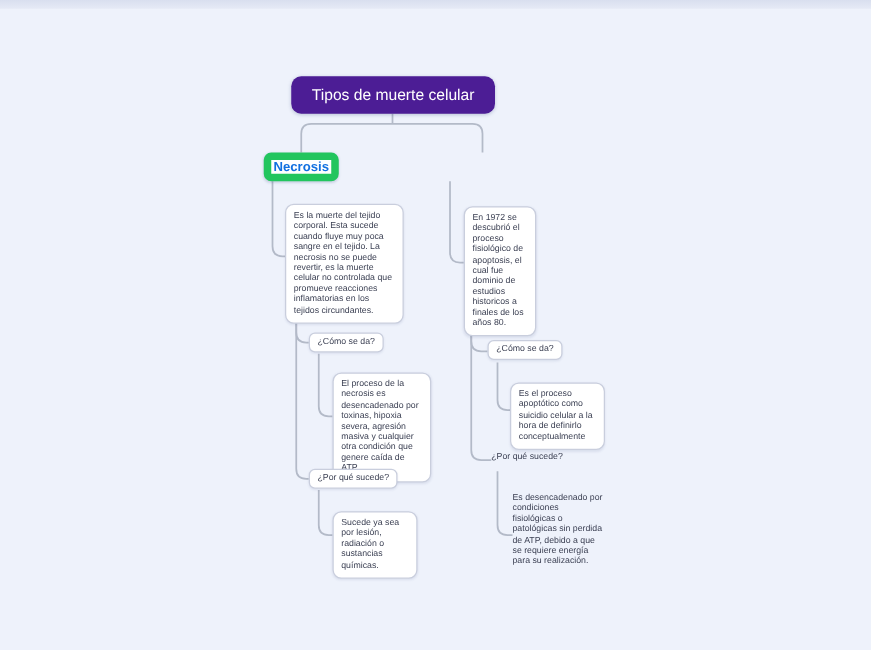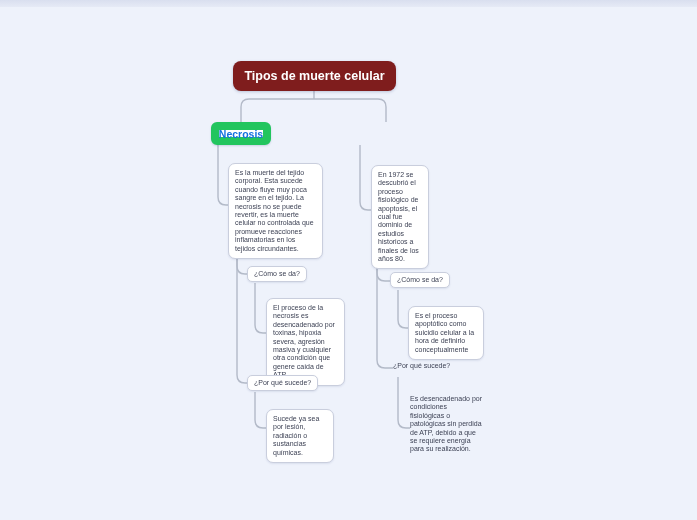--- a/index.html
+++ b/index.html
@@ -26,30 +26,30 @@
   .node{
     position:absolute;
     box-sizing:border-box;
     border-radius:7px;
     display:flex;align-items:center;justify-content:center;
     text-align:center;
     cursor:pointer;
   }
   .root-node{
     left:233px;top:61px;width:163px;height:30px;
-    background:#7f1d1d;
+    background:#4c1d95;
     color:#ffffff;
-    font-size:12.5px;font-weight:bold;
+    font-size:12.5px;font-weight:normal;
     border-radius:8px;
     box-shadow:0 1px 3px rgba(40,60,120,.25);
     white-space:nowrap;
   }
   .branch-node{
     background:#ffffff;
-    border:8px solid #22c55e;
+    border:6px solid #22c55e;
     color:#1270e0;
     font-size:10.5px;font-weight:bold;
     border-radius:6px;
     box-shadow:0 1px 2px rgba(40,60,120,.18);
     white-space:nowrap;
   }
   .branch-necrosis{left:211px;top:122px;width:60px;height:23px;}
   .branch-apoptosis{left:353px;top:122px;width:65px;height:23px;}
   .desc-box{
     position:absolute;

